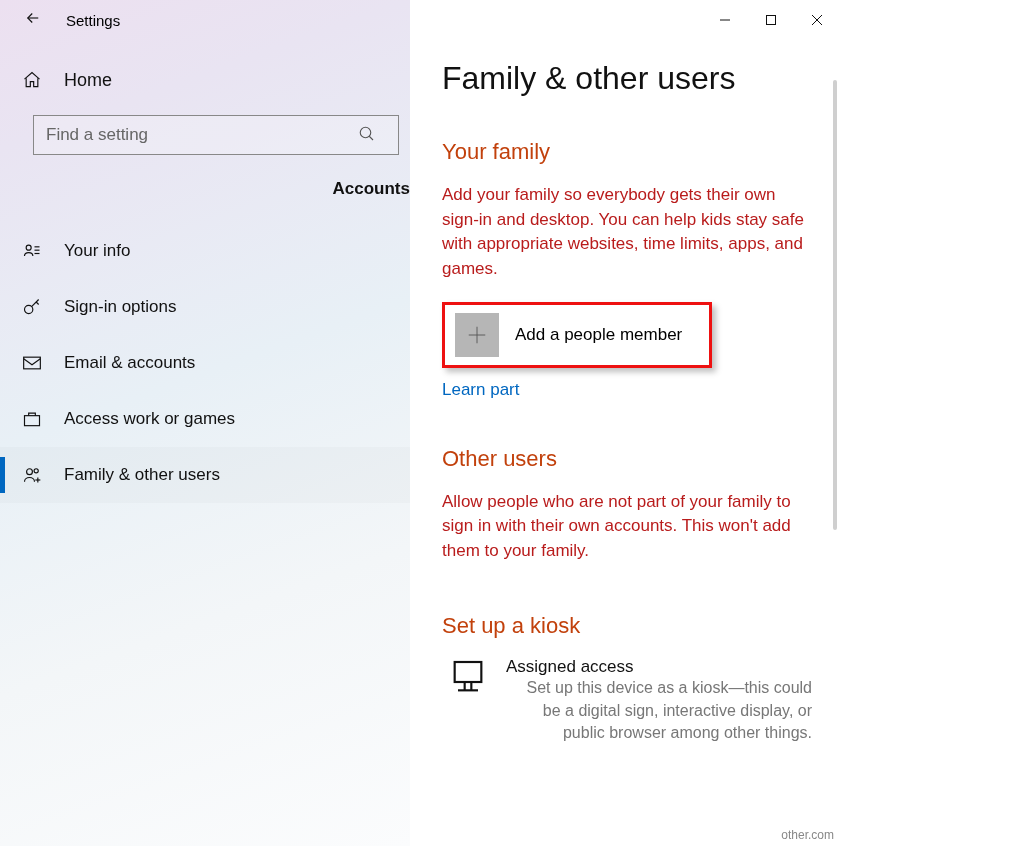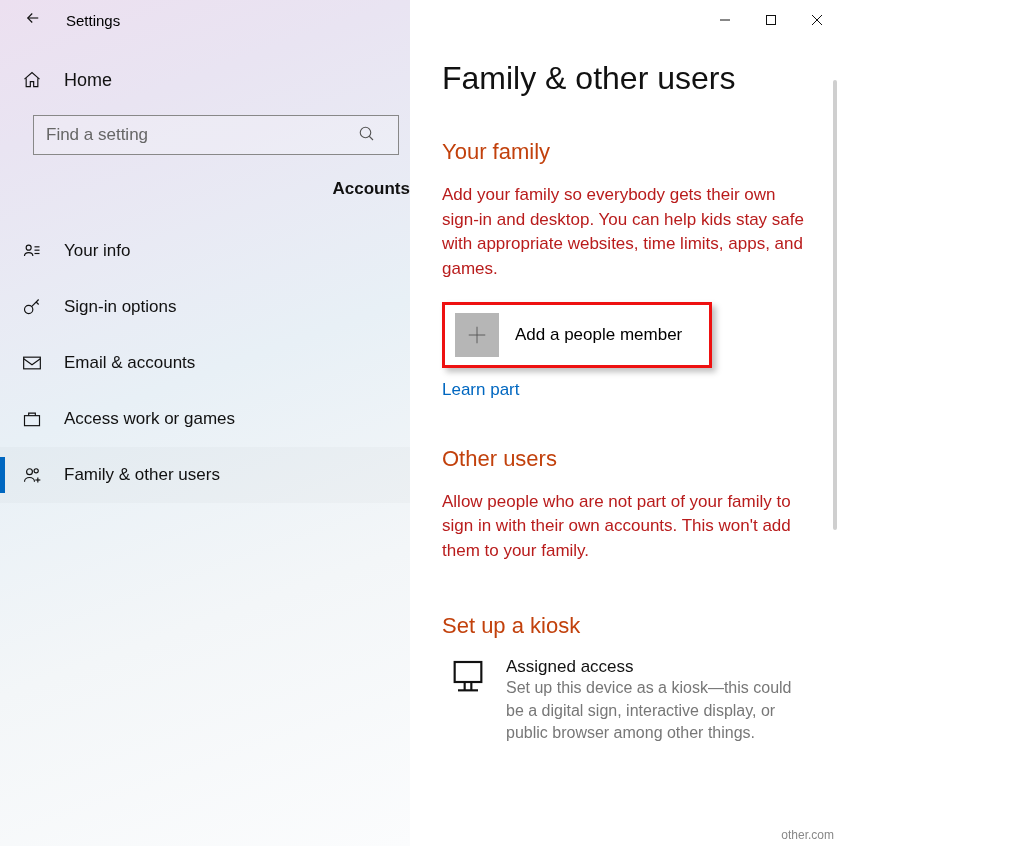--- a/index.html
+++ b/index.html
@@ -37,21 +37,21 @@
   h2 { font-weight:400; font-size:22px; color:#c2410c; margin-bottom:18px;}
   .desc { font-size:17px; color:#b91c1c; line-height:1.45; margin-bottom:20px; max-width:560px;}
   .add-tile { display:flex; align-items:center; gap:16px; padding:8px 10px; width:270px;}
   .add-tile.wide{ width:310px;}
   .plus-box { width:44px; height:44px; background:#b6b6b6; display:flex; align-items:center; justify-content:center;}
   .highlight { border:3px solid #e11; box-shadow: 4px 4px 6px rgba(0,0,0,0.25); }
   .link { color:#0067c0; font-size:17px; margin-top:12px; display:inline-block;}
   .section-gap { height:46px; }
   .kiosk-row { display:flex; gap:18px; padding-left:6px; margin-top:14px;}
   .kiosk-text .title { font-size:17px; color:#111; }
-  .kiosk-text .sub { font-size:16px; color:#777; max-width:520px; line-height:1.4;}
+  .kiosk-text .sub { font-size:16px; color:#777; max-width:520px; line-height:1.4;text-align:right;}
   .scrollbar { position:absolute; right:3px; top:80px; width:4px; height:450px; background:#cfcfcf; border-radius:2px;}
   .watermark { position:absolute; right:6px; bottom:4px; font-size:12px; color:#888;}
 </style>
 </head>
 <body>
 
 <div class="window">
 
   <div class="titlebar">
     <div class="titlebar-left">

